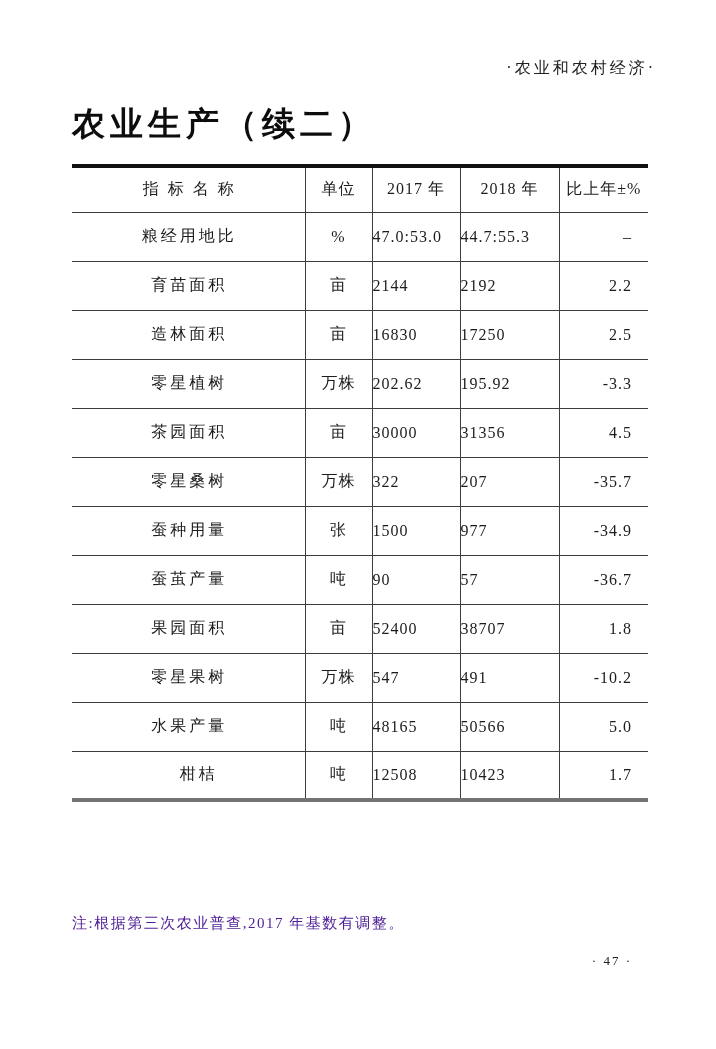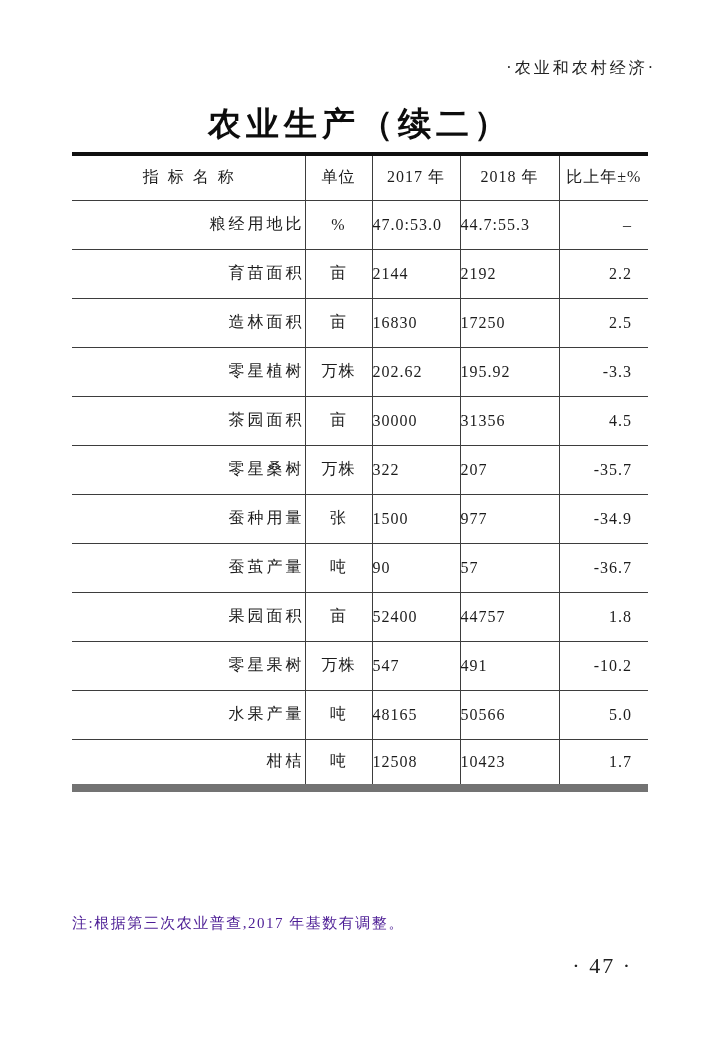--- a/index.html
+++ b/index.html
@@ -15,76 +15,75 @@
     position: absolute;
     top: 58px; right: 60px;
     font-size: 16px;
     letter-spacing: 3px;
     color: #222;
     white-space: nowrap;
   }
   .page-title {
     position: absolute;
     top: 102px; left: 72px; width: 576px;
-    text-align: center;
     font-family: "Liberation Sans", "DejaVu Sans", sans-serif;
     font-weight: 900;
     font-size: 33px;
     letter-spacing: 5px;
     color: #0d0d0d;
     white-space: nowrap;
   }
   table.stats {
     position: absolute;
-    top: 152px; left: 72px;
+    top: 164px; left: 72px;
     width: 576px;
     border-collapse: collapse;
     table-layout: fixed;
     border-top: 4px solid #101010;
-    border-bottom: 8px solid #737373;
+    border-bottom: 4px solid #737373;
   }
   table.stats th, table.stats td {
     font-weight: normal;
     font-size: 16px;
     vertical-align: middle;
     overflow: hidden;
     white-space: nowrap;
   }
   table.stats thead th {
     height: 46px;
     border-bottom: 1px solid #3d3d3d;
     text-align: center;
   }
   table.stats tbody td { height: 49px; border-bottom: 1px solid #3d3d3d; }
   table.stats tbody tr:last-child td { border-bottom: none; }
   .v1 { border-right: 1px solid #3d3d3d; }
   th.h-indicator { letter-spacing: 9px; text-indent: 9px; }
   th.h-unit, th.h-year { letter-spacing: 1px; }
   th.h-change { letter-spacing: 1px; }
   td.col-indicator {
-    text-align: right;
+    text-align: center;
     padding-left: 2px;
     letter-spacing: 3px;
     font-size: 17px;
   }
   td.col-indicator.indent { padding-left: 21px; }
   td.col-unit { text-align: center; letter-spacing: 1px; }
   td.col-num { text-align: left; padding-right: 14px; letter-spacing: 1px; }
   td.col-change { text-align: right; padding-right: 16px; letter-spacing: 1px; }
   .footnote {
     position: absolute;
     top: 914px; left: 72px; width: 576px;
     font-size: 15px;
     letter-spacing: 1.5px;
     color: #4c1d95;
   }
   .page-number {
     position: absolute;
     top: 953px; right: 84px;
-    font-size: 22px;
+    font-size: 13px;
     letter-spacing: 2px;
     color: #222;
   }
 </style>
 </head>
 <body>
 
 <div class="running-head">·农业和农村经济·</div>
 
 <h1 class="page-title">农业生产（续二）</h1>
@@ -160,21 +159,21 @@
         <td class="col-indicator v1">蚕茧产量</td>
         <td class="col-unit v1">吨</td>
         <td class="col-num v1">90</td>
         <td class="col-num v1">57</td>
         <td class="col-change">-36.7</td>
       </tr>
       <tr>
         <td class="col-indicator v1">果园面积</td>
         <td class="col-unit v1">亩</td>
         <td class="col-num v1">52400</td>
-        <td class="col-num v1">44757</td>
+        <td class="col-num v1">38707</td>
         <td class="col-change">1.8</td>
       </tr>
       <tr>
         <td class="col-indicator v1">零星果树</td>
         <td class="col-unit v1">万株</td>
         <td class="col-num v1">547</td>
         <td class="col-num v1">491</td>
         <td class="col-change">-10.2</td>
       </tr>
       <tr>

